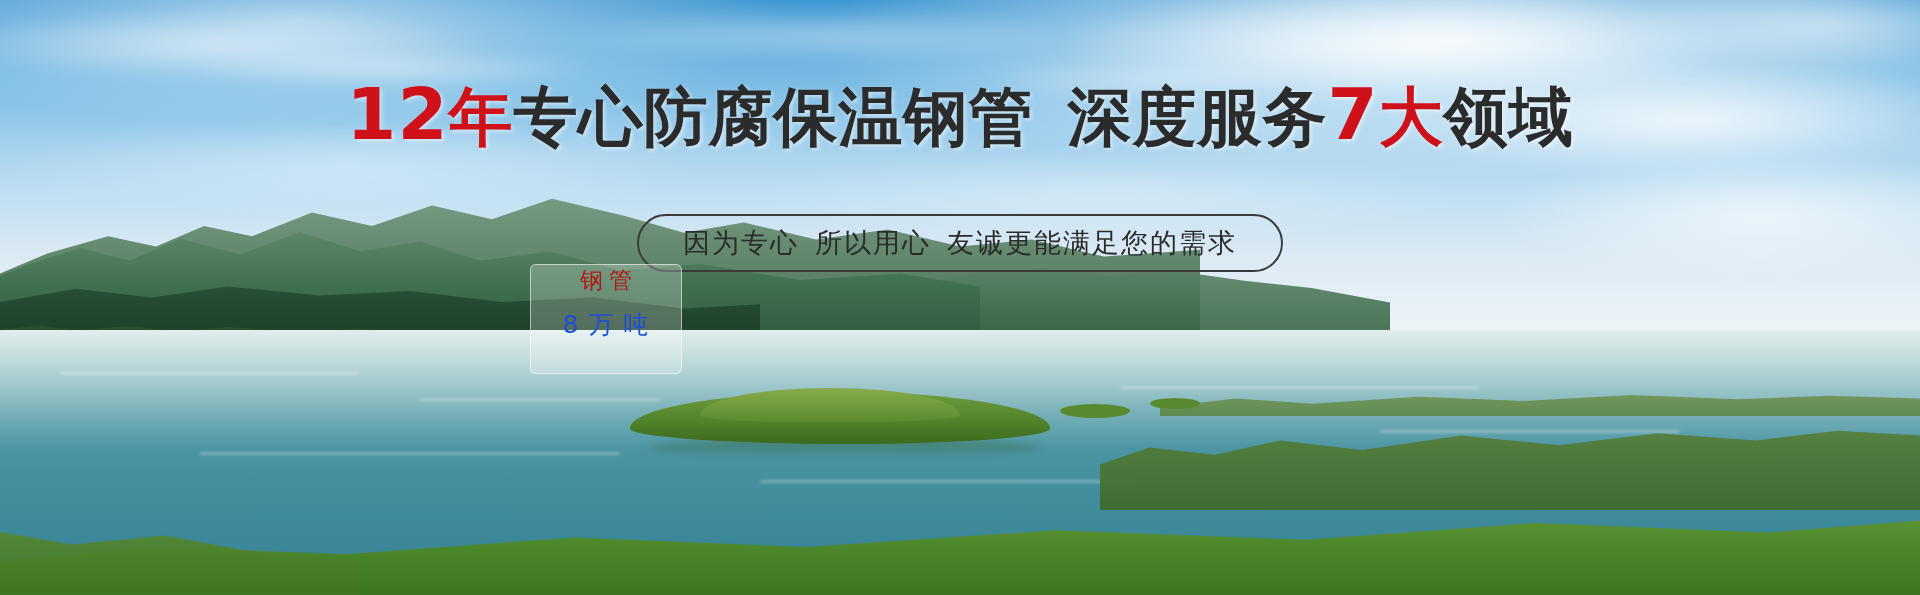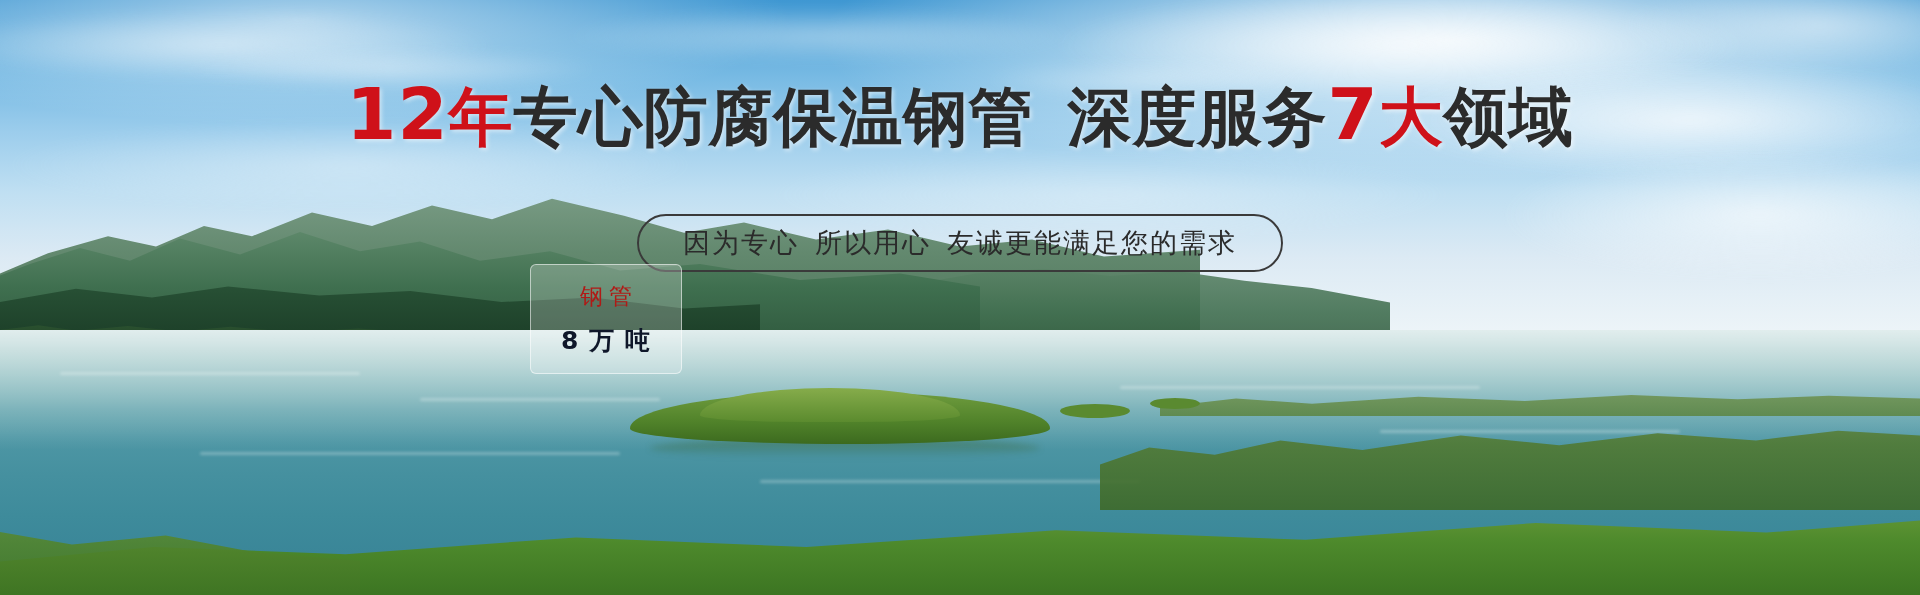--- a/index.html
+++ b/index.html
@@ -176,31 +176,30 @@
   .cards {
     position:absolute; left:530px; top:264px;
     display:flex; gap:14px;
   }
   .card {
     width:152px; height:110px;
     border-radius:6px;
     background:rgba(255,255,255,.24);
     border:1px solid rgba(255,255,255,.55);
     display:flex; flex-direction:column;
-    align-items:center; justify-content:center;
+    align-items:center; justify-content:flex-start;
     gap:12px;
   }
   .card-label {
     font-size:23px; color:#b01a16; letter-spacing:6px;
     text-indent:6px; font-weight:500;
   }
   .card-value {
-    font-size:25px; color:#0f172a; letter-spacing:1px;
+    font-size:25px; color:#1d4ed8; letter-spacing:1px;
     white-space:nowrap;
-    font-weight:bold;
   }
   .card-value sup { font-size:15px; vertical-align:super; }
 </style>
 </head>
 <body>
 
 <div class="banner">
 
   <div class="sky2"></div>
 

